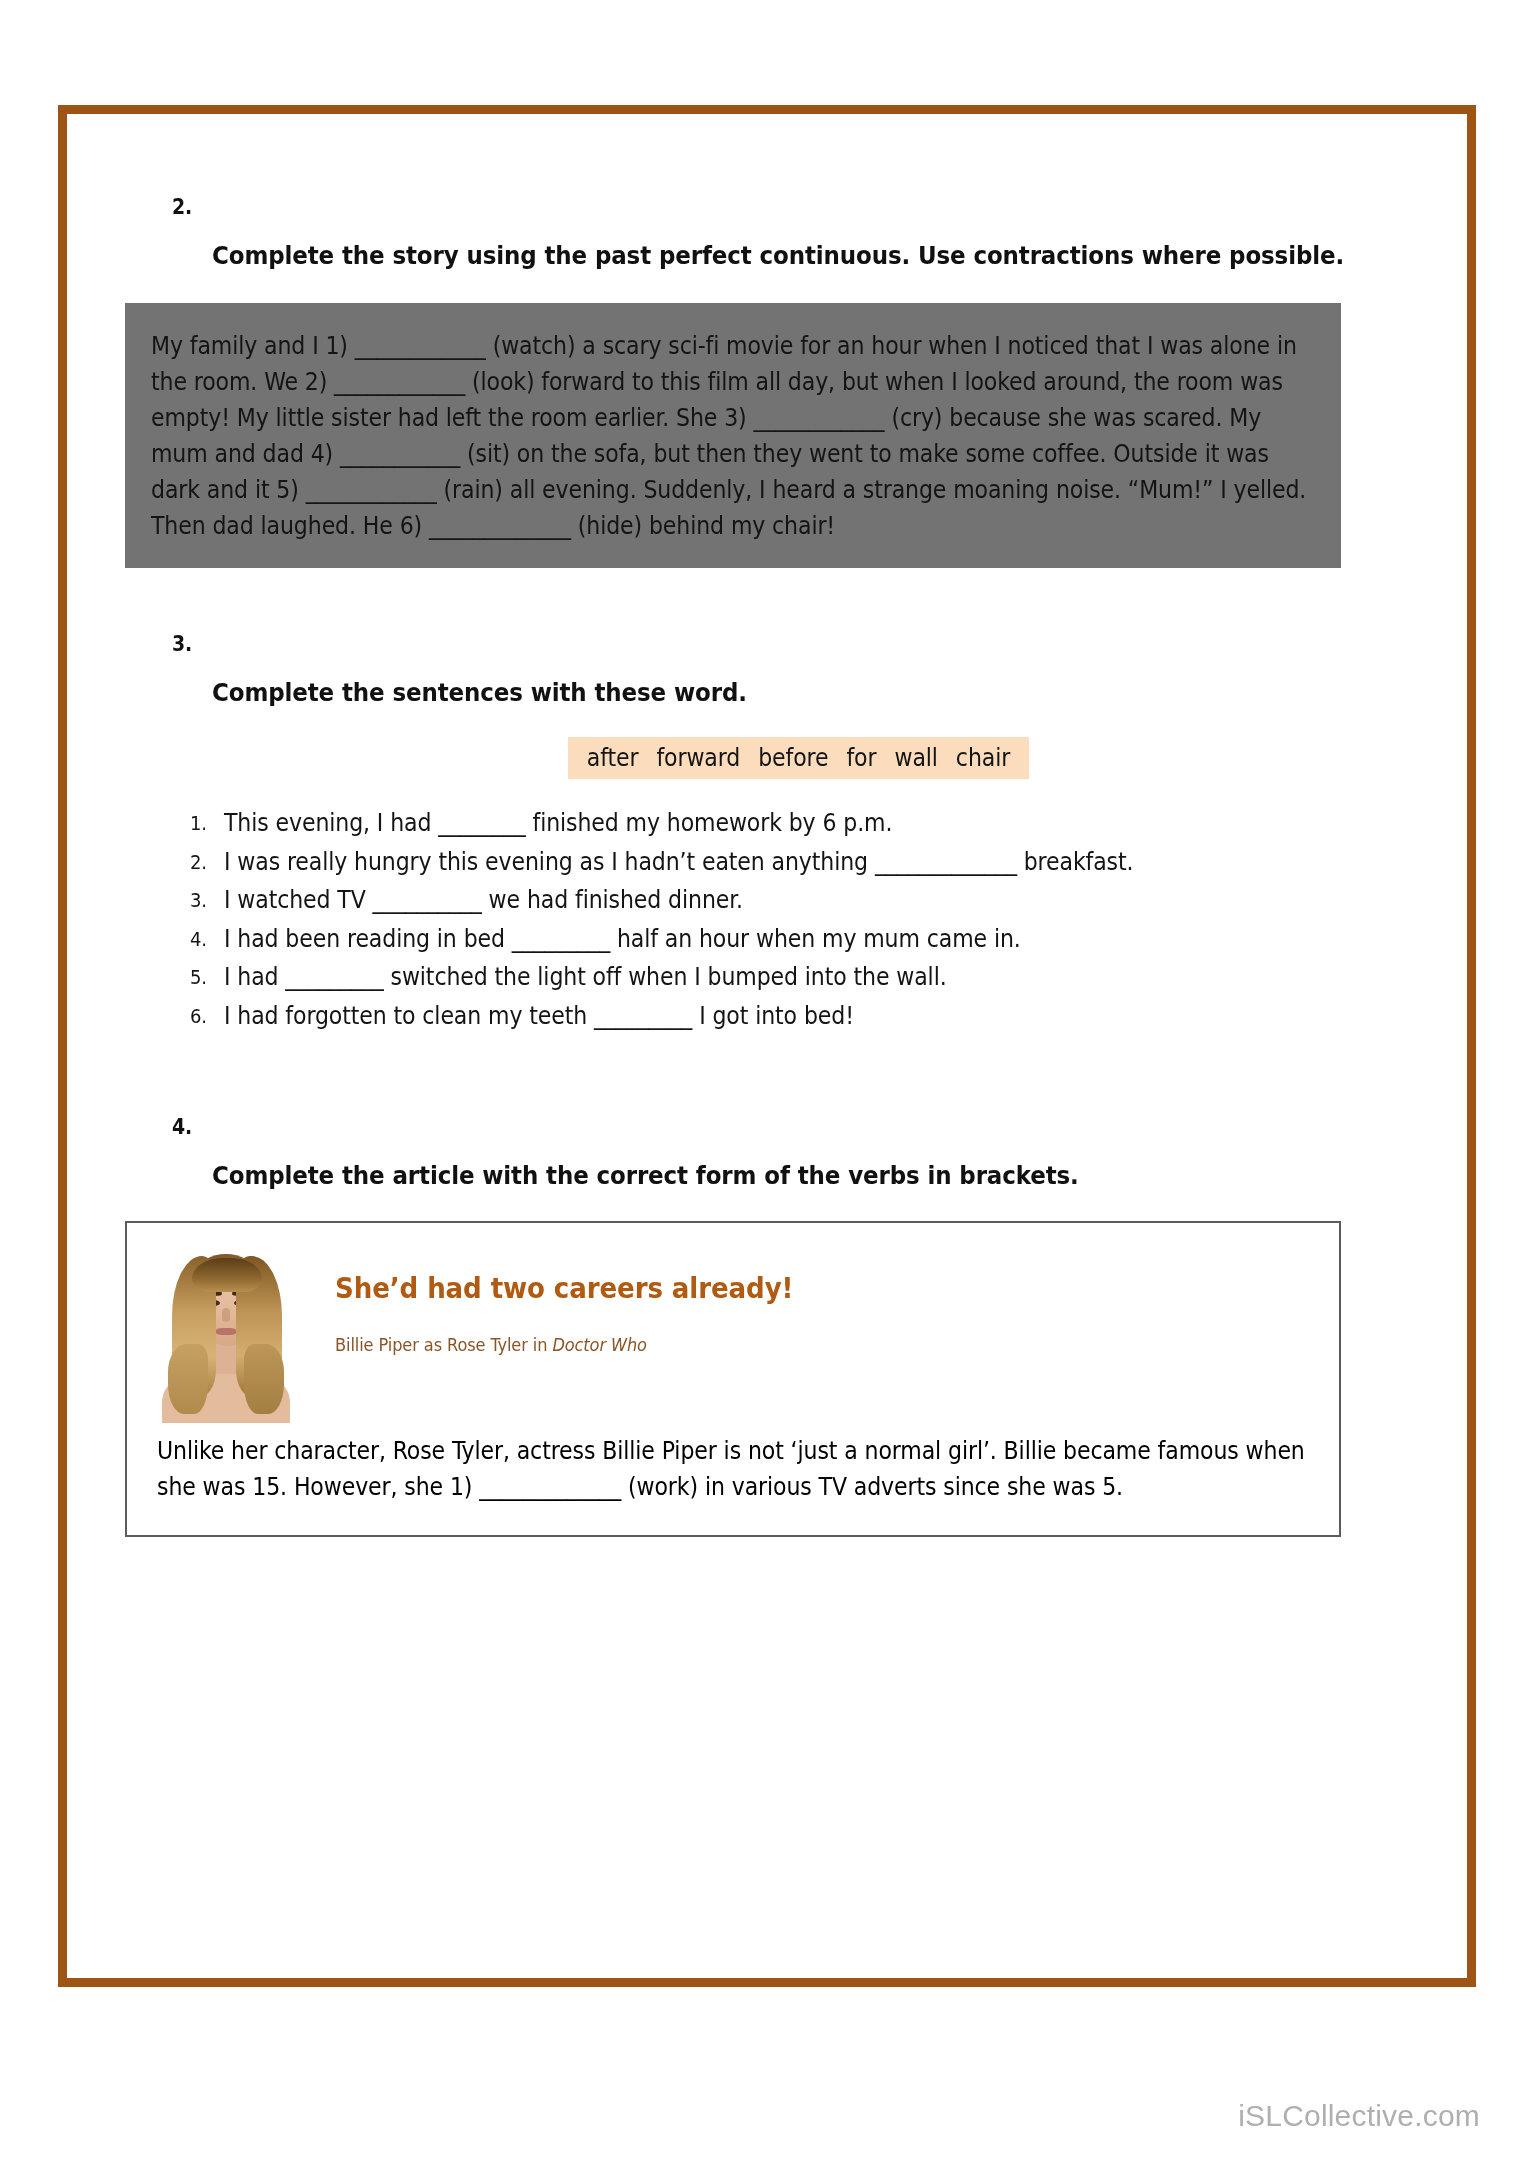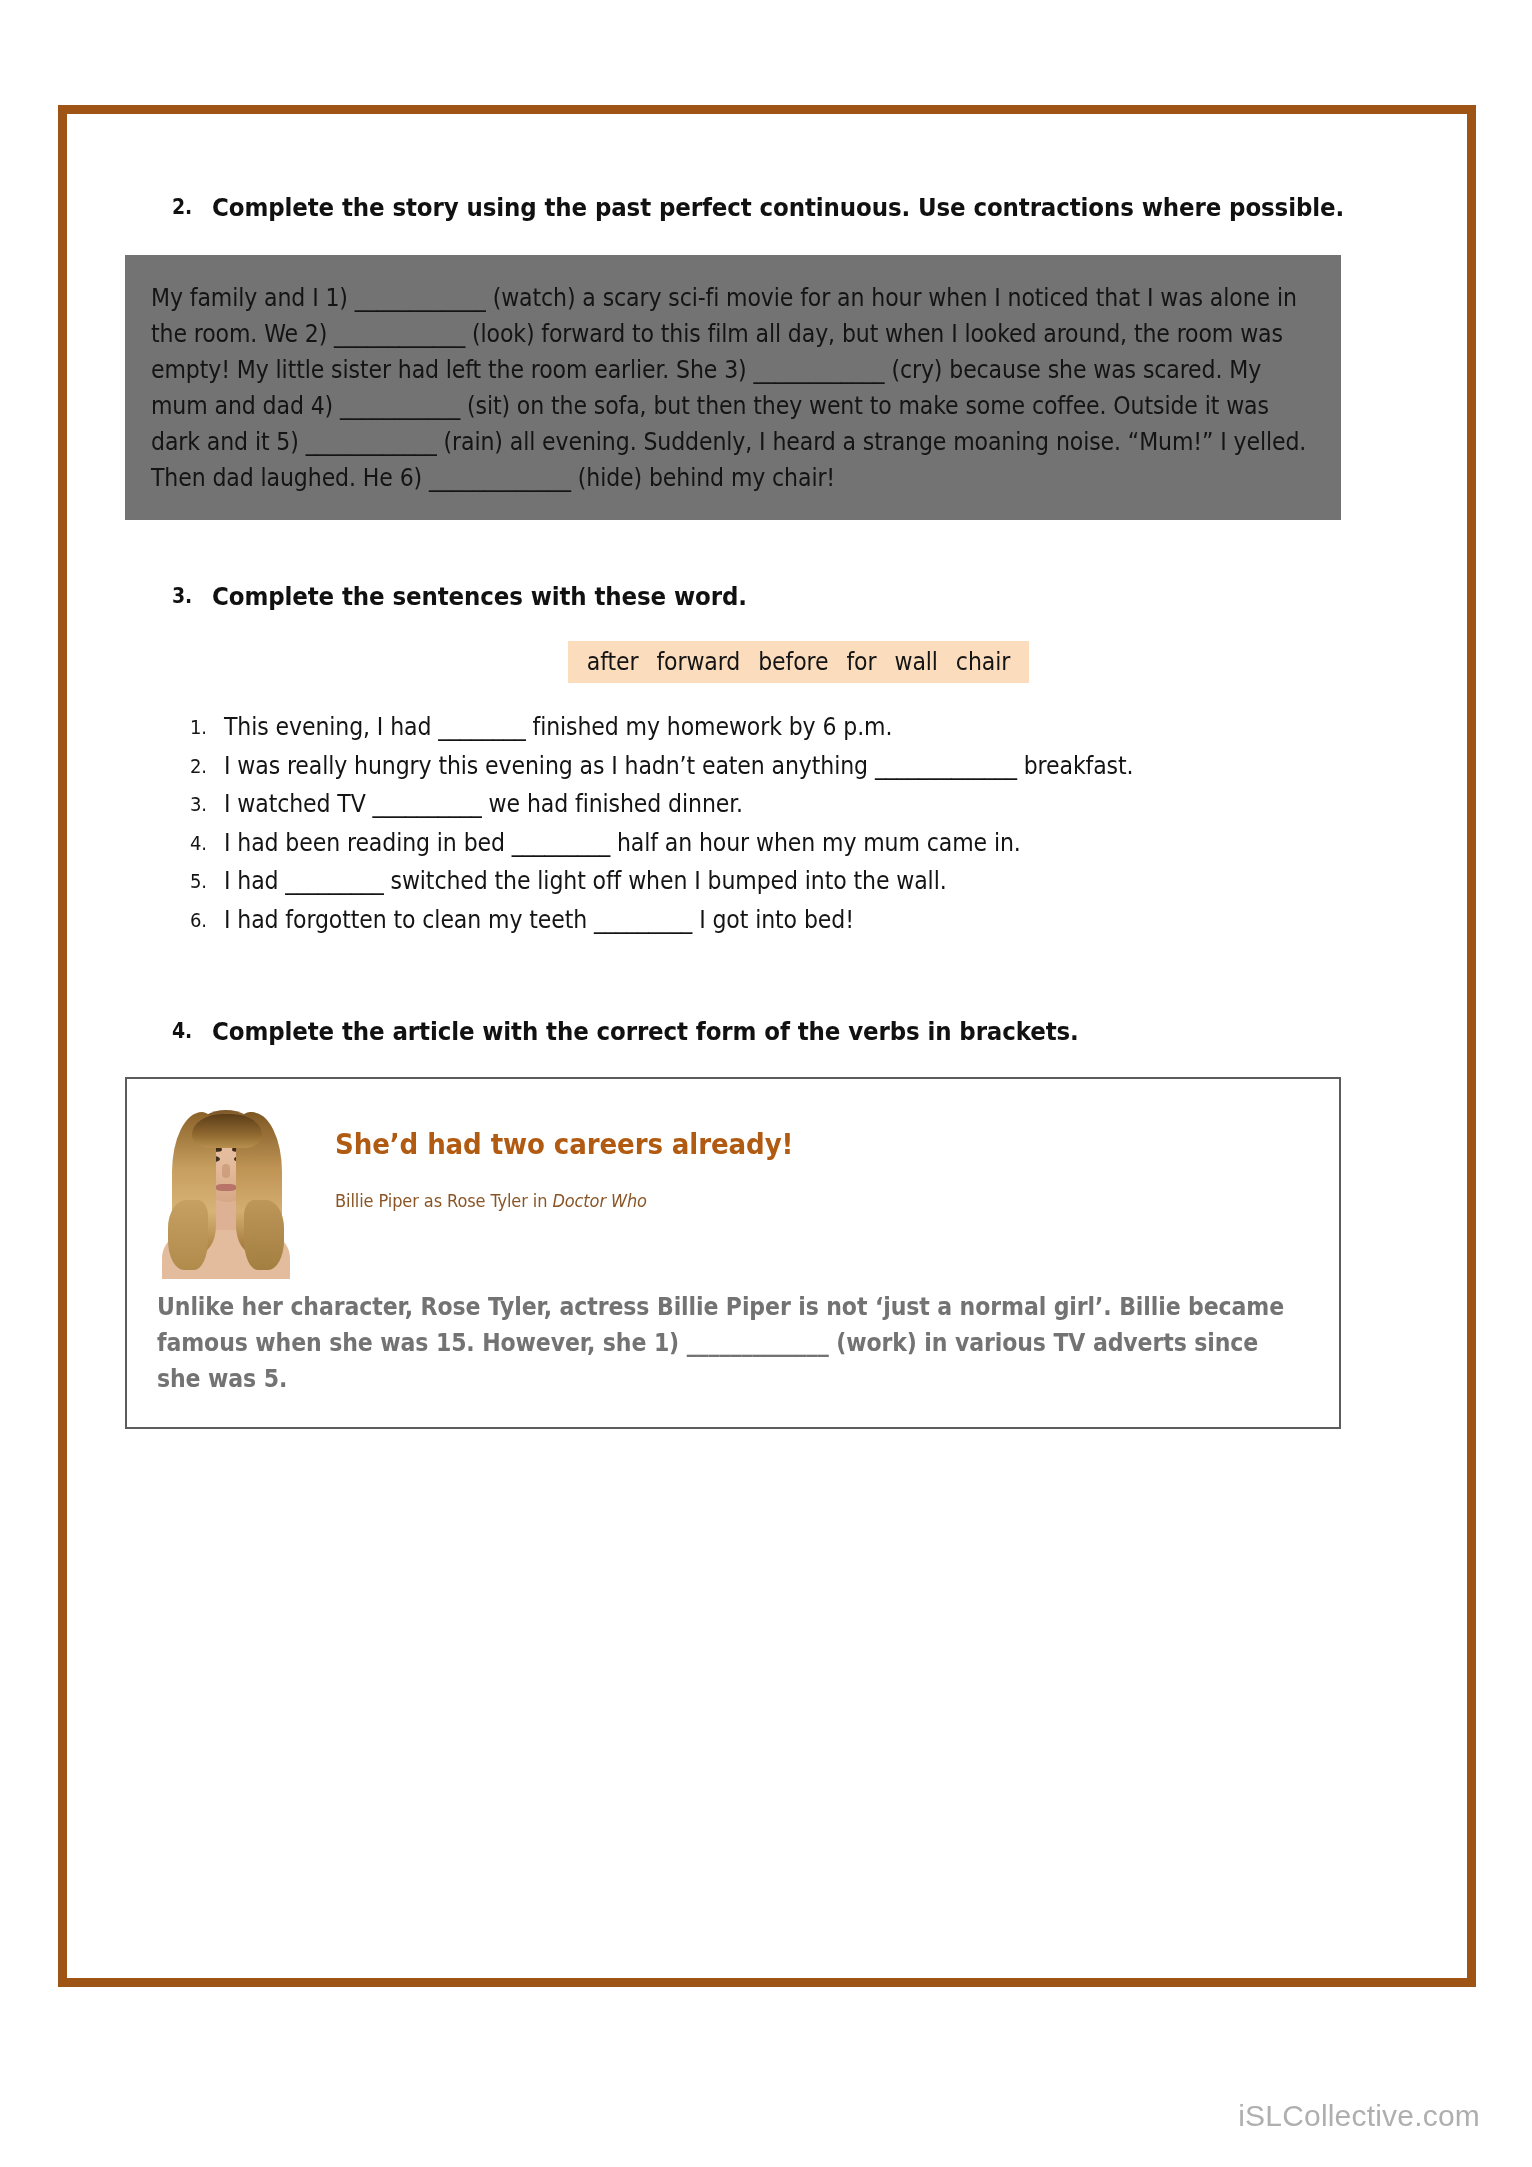--- a/index.html
+++ b/index.html
@@ -49,20 +49,21 @@
   .ex-head .num {
     flex: 0 0 auto;
     width: 40px;
     font-size: 21px;
     padding-top: 4px;
     font-weight: 600;
   }
   .ex-head .txt {
     flex: 1 1 auto;
     font-weight: 600;
+    margin-top: 48px;
   }
 
   
   #story-box {
     margin-top: 30px;
     margin-left: -47px;
     width: 1216px;
     background: #737373;
     padding: 25px 26px 24px 26px;
   }
@@ -220,23 +221,23 @@
     margin-top: 25px;
     font-size: 18px;
     color: #8A5526;
     line-height: 1.3;
   }
   #article-subtitle i { font-style: italic; }
 
   #article-body {
     font-size: 24.5px;
     line-height: 1.47;
-    color: #737373;
+    color: #000000;
     padding: 10px 14px 14px 14px;
-    font-weight: 700;
+    font-weight: 400;
   }
 
   
   #watermark {
     position: absolute;
     right: 52px; bottom: 34px;
     font-family: "Liberation Sans", sans-serif;
     font-size: 30px;
     color: #AFAFAF;
     letter-spacing: 0.2px;

